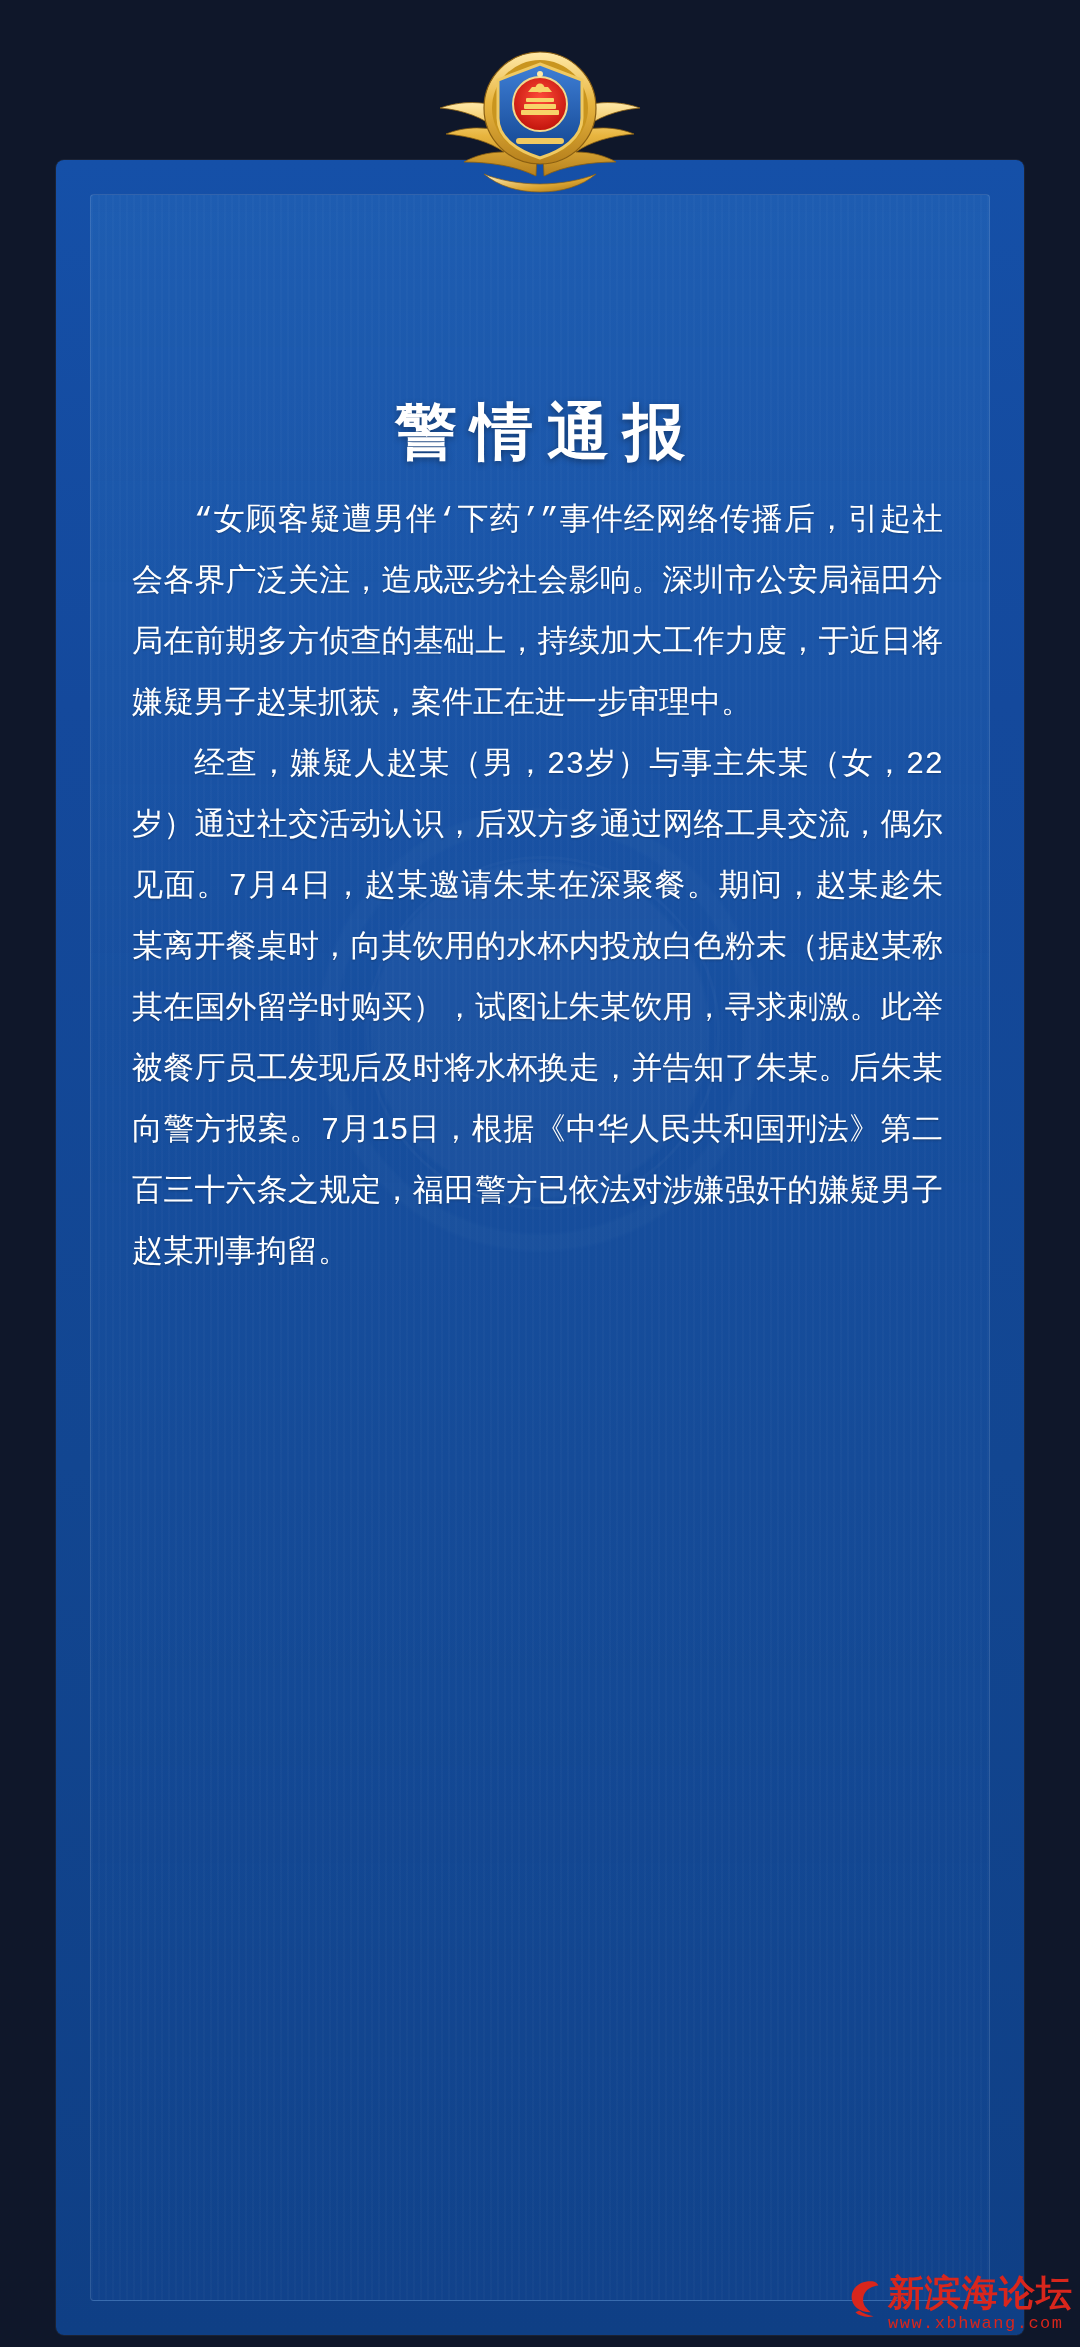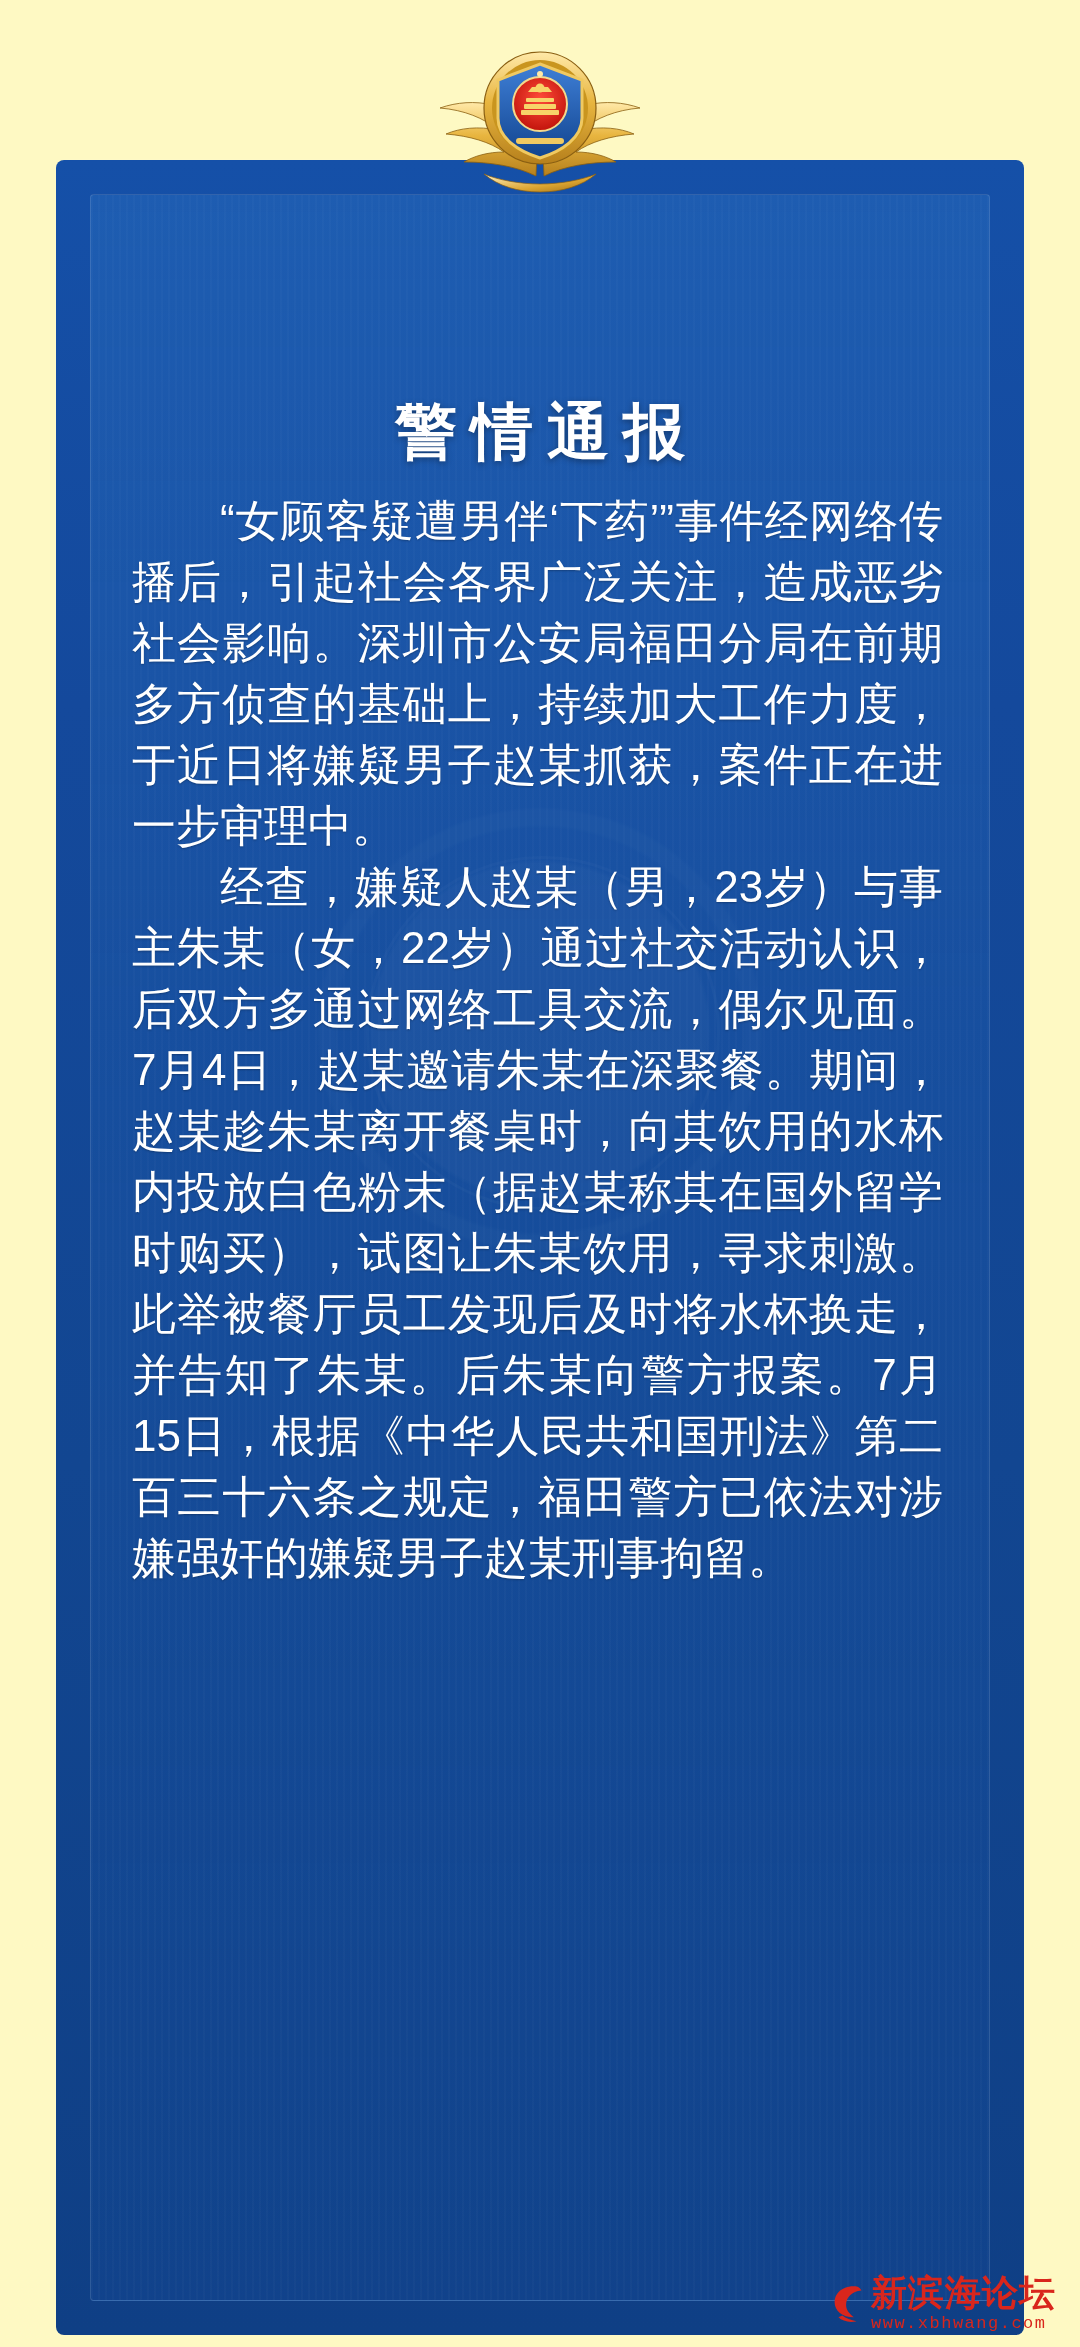--- a/index.html
+++ b/index.html
@@ -12,21 +12,21 @@
     height: 2347px;
     font-family: "Liberation Sans", sans-serif;
     position: relative;
     overflow: hidden;
   }
 
   
   .page {
     position: absolute;
     inset: 0;
-    background: #fef9c3;
+    background: #0f172a;
   }
 
   
   .poster {
     position: absolute;
     left: 56px;
     top: 160px;
     width: 968px;
     height: 2175px;
     background: linear-gradient(180deg, #1550a8 0%, #14499c 25%, #124691 60%, #0f3f85 100%);
@@ -109,22 +109,22 @@
     text-shadow: 0 2px 6px rgba(0,0,0,0.35);
   }
 
   
   .body-text {
     position: absolute;
     left: 76px;
     right: 81px;
     top: 330px;
     color: #ffffff;
-    font-family: Liberation Sans, sans-serif;
-    font-size: 44px;
+    font-family: Liberation Mono, monospace;
+    font-size: 31px;
     line-height: 61px;
     text-align: justify;
     text-justify: inter-ideograph;
     text-shadow: 0 1px 2px rgba(0,0,0,0.25);
   }
   .body-text p {
     margin: 0 0 0 0;
     text-indent: 2em;
   }
 
@@ -137,24 +137,24 @@
     font-family: "DejaVu Sans", "Liberation Sans", sans-serif;
     font-size: 35px;
     line-height: 54px;
     text-align: right;
     text-shadow: 0 1px 2px rgba(0,0,0,0.25);
   }
 
   
   .wm {
     position: absolute;
-    right: 24px;
+    right: 7px;
     bottom: 14px;
     display: flex;
-    align-items: center;
+    align-items: flex-start;
     z-index: 20;
   }
   .wm-text {
     display: flex;
     flex-direction: column;
     line-height: 1.05;
   }
   .wm-main {
     color: #d9261c;
     font-family: "DejaVu Sans", "Liberation Sans", sans-serif;

